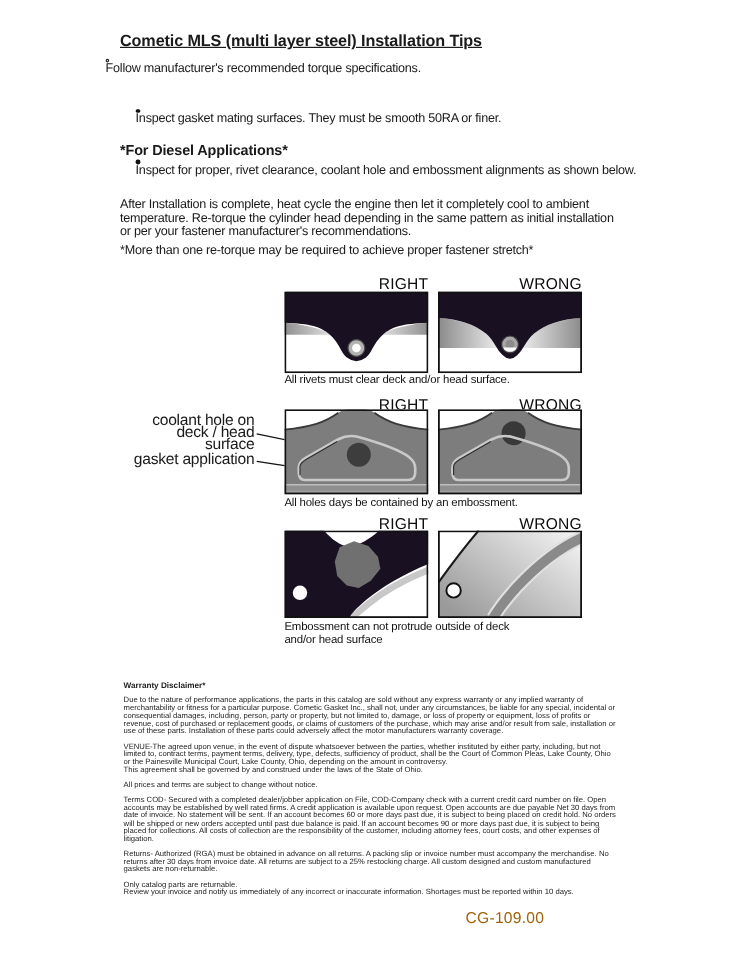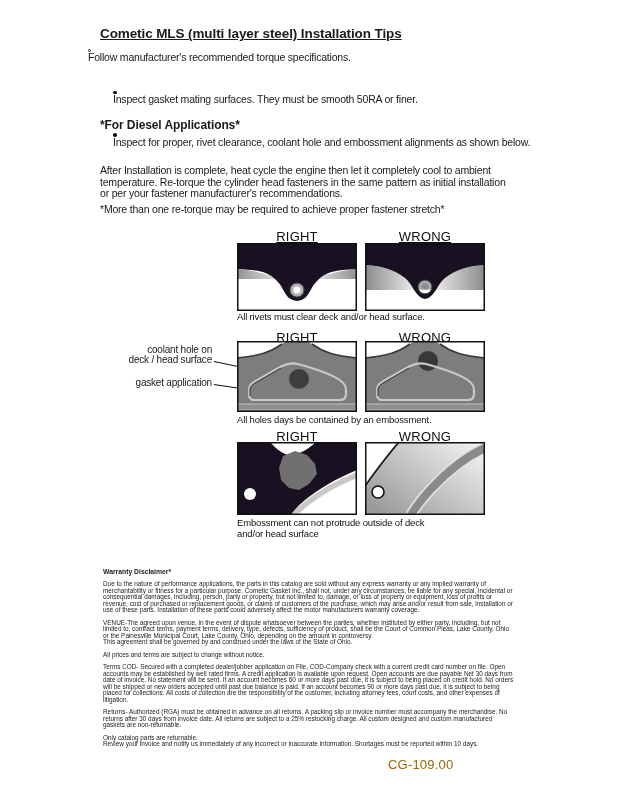--- a/index.html
+++ b/index.html
@@ -22,30 +22,30 @@
   .b-row .dot {
     flex:0 0 auto; width:3.5px; height:3.5px; background:#111; border-radius:50%;
     margin:3.5px 5px 0 0;
   }
   .diesel-h { position:absolute; left:100px; top:118px; font-size:12px; font-weight:bold; letter-spacing:-0.1px; }
   .body { position:absolute; left:100px; width:430px; font-size:10.5px; line-height:11.6px; letter-spacing:-0.2px; white-space:pre-line; }
   .p1 { top:133px; }
   .p2 { top:165px; }
   .p3 { top:204px; }
 
-  .dg-label { position:absolute; width:120px; text-align:center; font-size:13px; letter-spacing:0.2px; color:#0c0c0c;text-decoration:underline; }
+  .dg-label { position:absolute; width:120px; text-align:right; font-size:13px; letter-spacing:0.2px; color:#0c0c0c; }
   .dg-caption { position:absolute; left:237px; font-size:9.5px; letter-spacing:-0.15px; color:#111; white-space:pre-line; line-height:10.5px; }
   .dg-svg { position:absolute; display:block; }
 
   .r1 .lbl { top:229px; } .r1 .svgbox { top:243px; } .r1 .cap { top:312px; }
   .r2 .lbl { top:330px; } .r2 .svgbox { top:341px; } .r2 .cap { top:415px; }
   .r3 .lbl { top:429px; } .r3 .svgbox { top:442px; } .r3 .cap { top:518px; width:240px; }
   .left-col { left:237px; } .right-col { left:365px; }
 
-  .ann { position:absolute; width:104px; left:108px; text-align:right; font-size:10px; line-height:10px; letter-spacing:-0.2px; white-space:pre-line; }
+  .ann { position:absolute; width:104px; left:108px; text-align:right; font-size:13px; line-height:10px; letter-spacing:-0.2px; white-space:pre-line; }
   .ann1 { top:345px; } .ann2 { top:378px; }
   .leader { position:absolute; height:1px; background:#111; transform-origin:0 0; }
   .leader1 { left:214px; top:361px; width:84px; transform:rotate(11.7deg); }
   .leader2 { left:214px; top:384px; width:47px; transform:rotate(8.6deg); }
 
   .warranty { position:absolute; left:103px; top:568px; width:412px; color:#222; }
   .warranty h3 { font-size:6.8px; font-weight:bold; margin-bottom:6px; letter-spacing:0; }
   .warranty p { font-size:6.4px; line-height:6.5px; margin-bottom:6px; white-space:pre-line; letter-spacing:0; }
 
   .footer-code { position:absolute; left:388px; top:757px; font-size:13px; letter-spacing:0.2px; color:#a16207; }
@@ -67,21 +67,21 @@
       <span>Inspect gasket mating surfaces.  They must be smooth 50RA or finer.</span>
     </div>
     <div class="b-row sub">
       <span class="dot"></span>
       <span>Inspect for proper, rivet clearance, coolant hole and embossment alignments as shown below.</span>
     </div>
   </div>
 
   <h2 class="diesel-h">*For Diesel Applications*</h2>
   <p class="body p2">After Installation is complete, heat cycle the engine then let it completely cool to ambient
-temperature. Re-torque the cylinder head fasteners in the same pattern as initial installation
+temperature. Re-torque the cylinder head depending in the same pattern as initial installation
 or per your fastener manufacturer's recommendations.</p>
   <p class="body p3">*More than one re-torque may be required to achieve proper fastener stretch*</p>
 
   <div class="r1">
     <div class="dg-label lbl left-col">RIGHT</div>
     <div class="dg-label lbl right-col">WRONG</div>
 
     <svg class="dg-svg svgbox left-col" width="120" height="68" viewBox="0 0 120 68" style="left:237px;">
       <defs>
         <linearGradient id="g1l" x1="0" y1="0" x2="1" y2="0">

